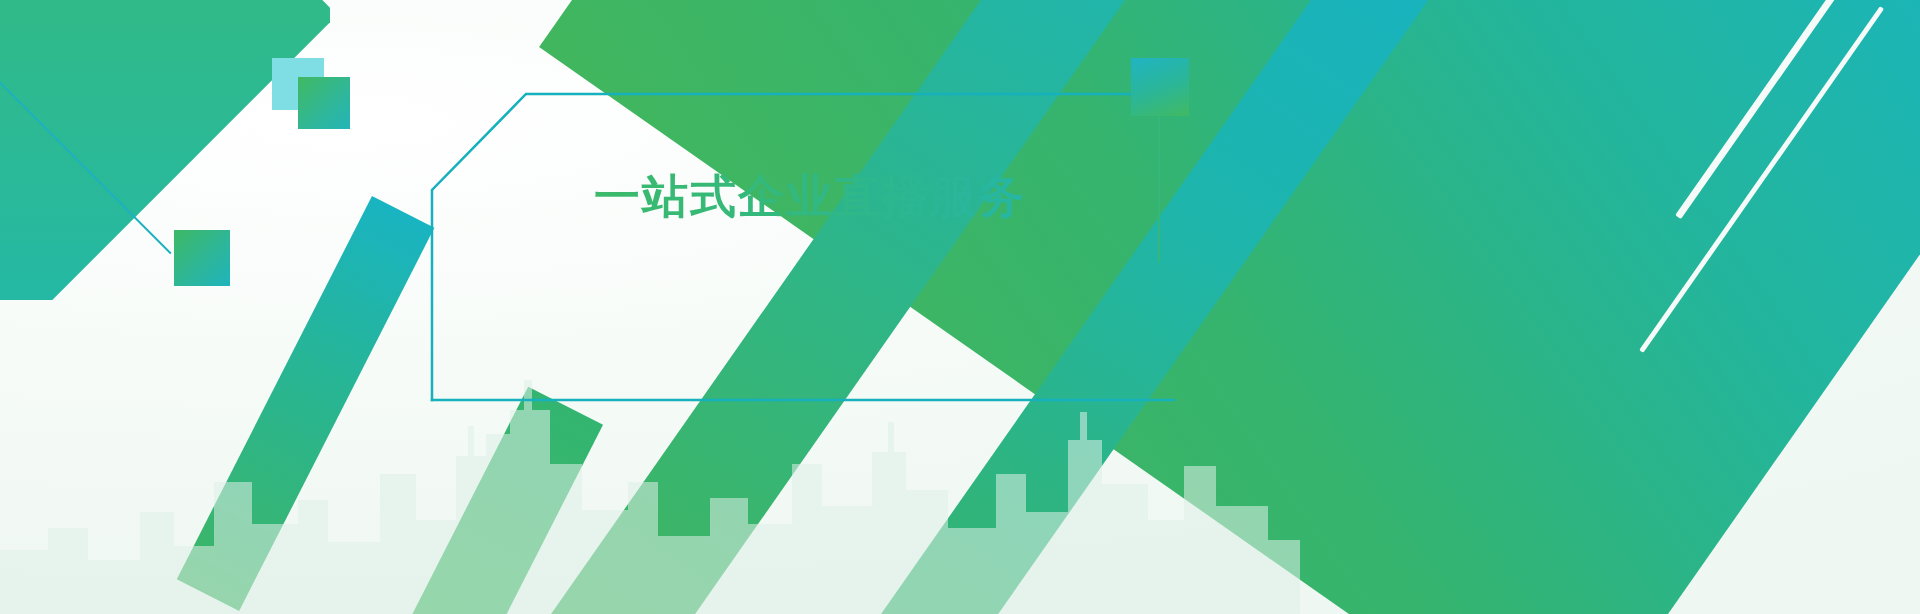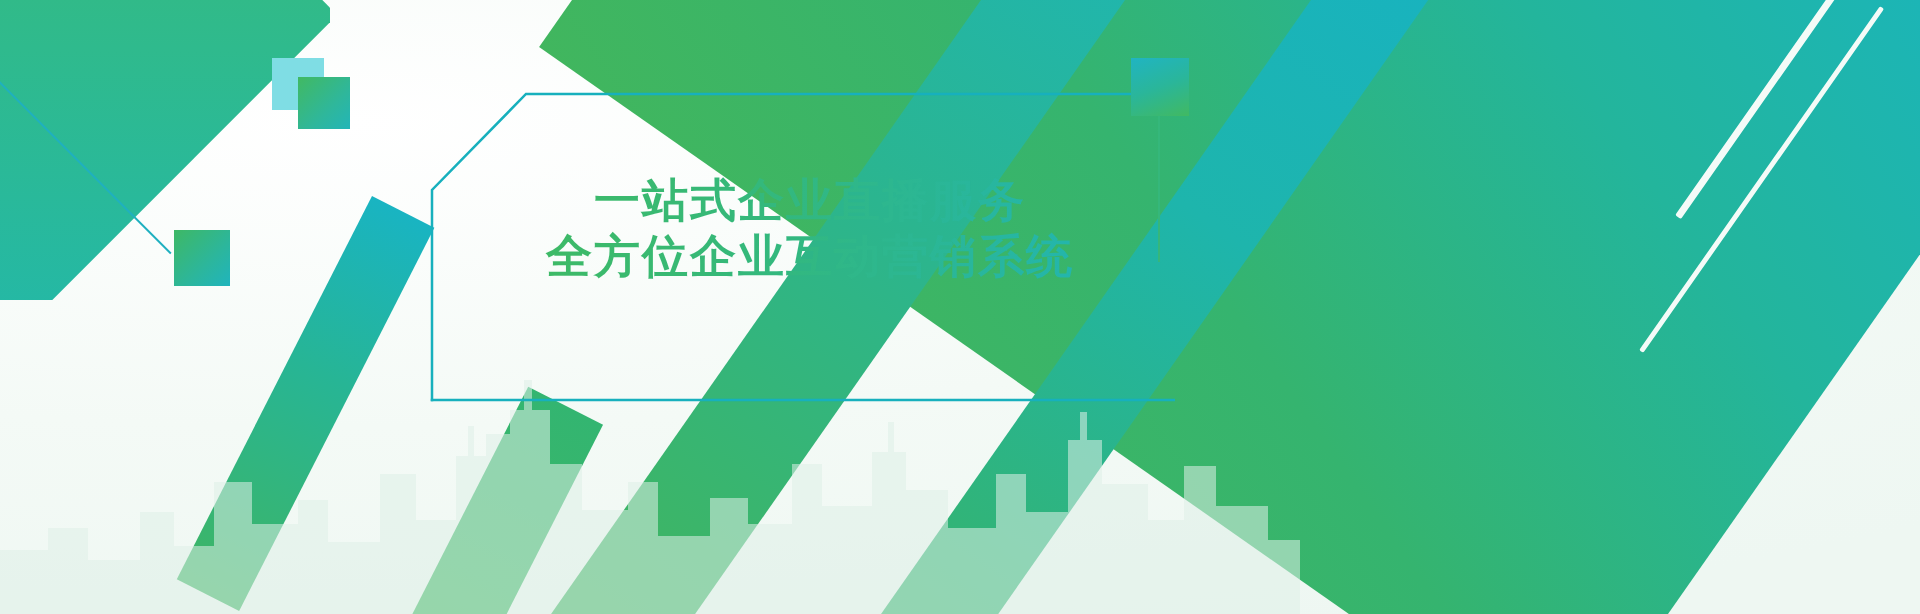--- a/index.html
+++ b/index.html
@@ -193,20 +193,21 @@
   .headline {
     position: absolute;
     left: 520px;
     top: 172px;
     width: 580px;
     text-align: center;
     line-height: 1.22;
     letter-spacing: 2px;
     font-weight: 700;
     font-size: 46px;
+    font-family: Liberation Mono, monospace;
   }
   .headline .line {
     display: block;
     white-space: nowrap;
   }
   .line-1 {
     background: linear-gradient(90deg, #3fba64 0%, #33b87e 45%, #22b5b0 100%);
     -webkit-background-clip: text;
     background-clip: text;
     color: transparent;
@@ -295,16 +296,15 @@
       <path d="M 2 316 L 745 316" stroke="#17b0bd" stroke-width="2.5" stroke-linecap="square" fill="none"></path>
     </svg>
   </div>
 
   <div class="connector"></div>
 
   <div class="sq sq-grad-c"></div>
 
   <div class="headline">
     <span class="line line-1">一站式企业直播服务</span>
-    <span class="line line-2">全方位企业互动营销系统</span>
   </div>
 
 </div>
 
 </body></html>

